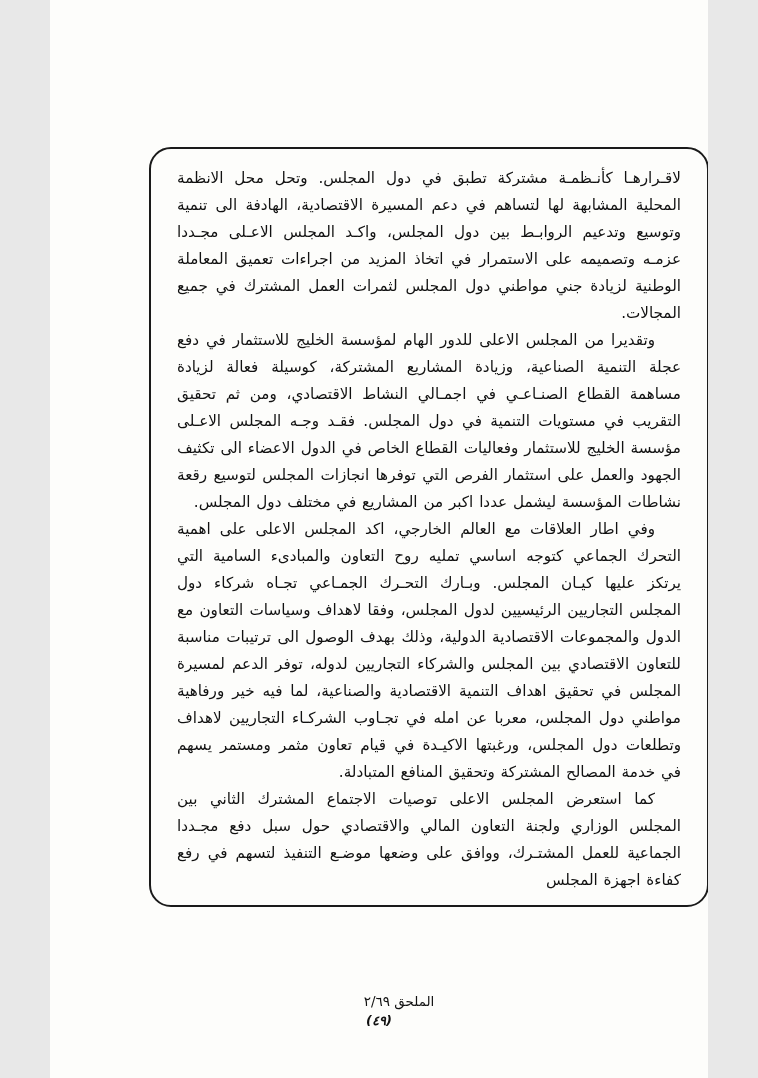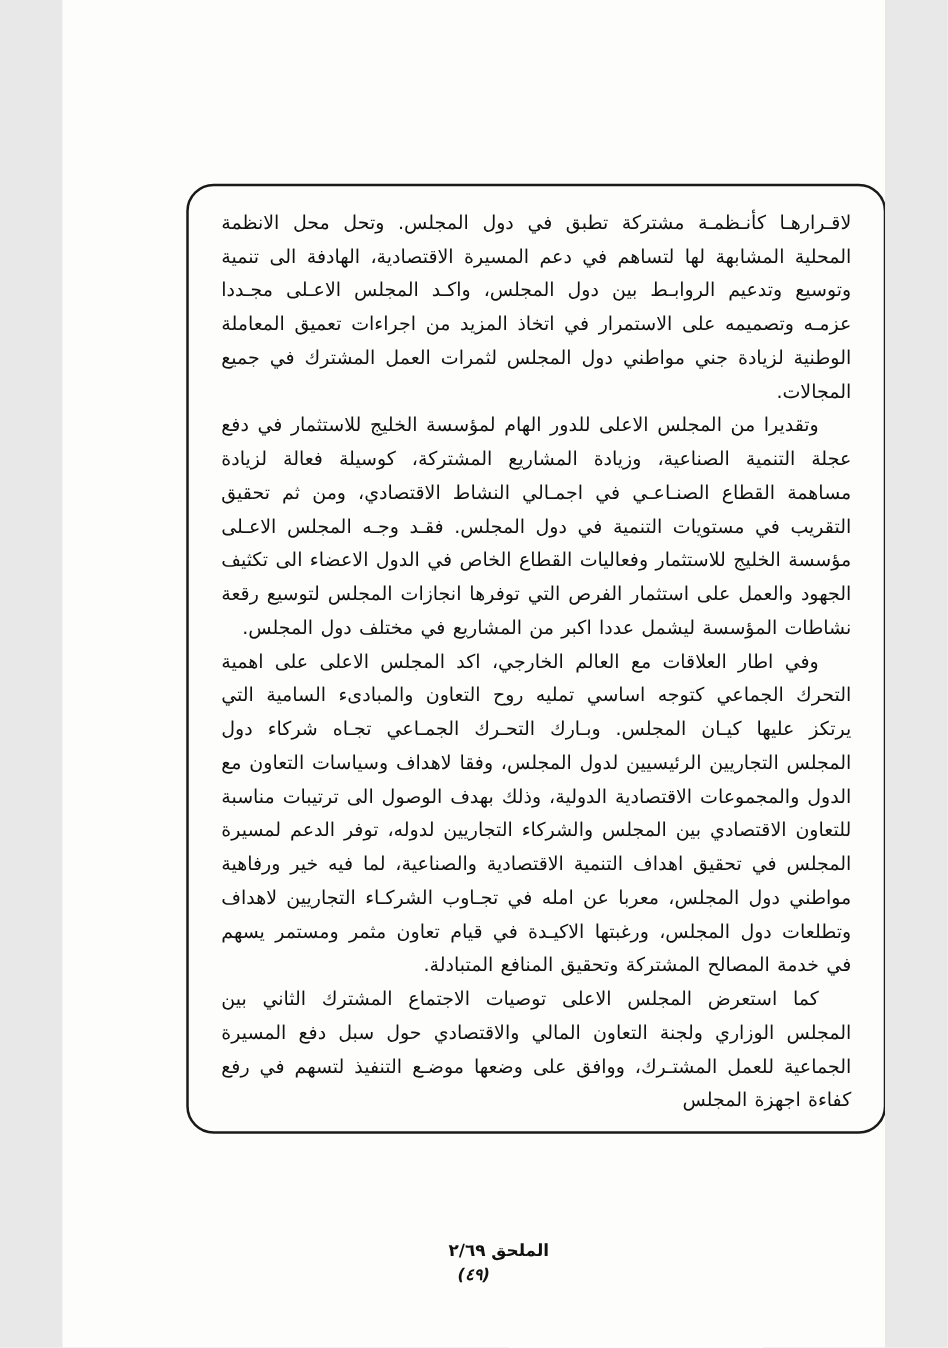--- a/index.html
+++ b/index.html
@@ -46,42 +46,42 @@
   .footer {
     position: absolute;
     left: 0;
     top: 993px;
     width: 100%;
     text-align: center;
     direction: rtl;
   }
   .footer .annex {
     font-size: 13.5px;
-    font-weight: bold;
+    font-weight: normal;
     letter-spacing: 0.5px;
     padding-left: 40px;
   }
   .footer .pagenum {
     margin-top: 4px;
     font-size: 13px;
     font-weight: bold;
     font-style: italic;
   }
 </style>
 </head>
 <body>
 
 <div class="page">
 
   <div class="text-frame">
     <div class="text-body">
       <p>لاقـرارهـا كأنـظمـة مشتركة تطبق في دول المجلس. وتحل محل الانظمة المحلية المشابهة لها لتساهم في دعم المسيرة الاقتصادية، الهادفة الى تنمية وتوسيع وتدعيم الروابـط بين دول المجلس، واكـد المجلس الاعـلى مجـددا عزمـه وتصميمه على الاستمرار في اتخاذ المزيد من اجراءات تعميق المعاملة الوطنية لزيادة جني مواطني دول المجلس لثمرات العمل المشترك في جميع المجالات.</p>
       <p class="indented">وتقديرا من المجلس الاعلى للدور الهام لمؤسسة الخليج للاستثمار في دفع عجلة التنمية الصناعية، وزيادة المشاريع المشتركة، كوسيلة فعالة لزيادة مساهمة القطاع الصنـاعـي في اجمـالي النشاط الاقتصادي، ومن ثم تحقيق التقريب في مستويات التنمية في دول المجلس. فقـد وجـه المجلس الاعـلى مؤسسة الخليج للاستثمار وفعاليات القطاع الخاص في الدول الاعضاء الى تكثيف الجهود والعمل على استثمار الفرص التي توفرها انجازات المجلس لتوسيع رقعة نشاطات المؤسسة ليشمل عددا اكبر من المشاريع في مختلف دول المجلس.</p>
       <p class="indented">وفي اطار العلاقات مع العالم الخارجي، اكد المجلس الاعلى على اهمية التحرك الجماعي كتوجه اساسي تمليه روح التعاون والمبادىء السامية التي يرتكز عليها كيـان المجلس. وبـارك التحـرك الجمـاعي تجـاه شركاء دول المجلس التجاريين الرئيسيين لدول المجلس، وفقا لاهداف وسياسات التعاون مع الدول والمجموعات الاقتصادية الدولية، وذلك بهدف الوصول الى ترتيبات مناسبة للتعاون الاقتصادي بين المجلس والشركاء التجاريين لدوله، توفر الدعم لمسيرة المجلس في تحقيق اهداف التنمية الاقتصادية والصناعية، لما فيه خير ورفاهية مواطني دول المجلس، معربا عن امله في تجـاوب الشركـاء التجاريين لاهداف وتطلعات دول المجلس، ورغبتها الاكيـدة في قيام تعاون مثمر ومستمر يسهم في خدمة المصالح المشتركة وتحقيق المنافع المتبادلة.</p>
-      <p class="indented">كما استعرض المجلس الاعلى توصيات الاجتماع المشترك الثاني بين المجلس الوزاري ولجنة التعاون المالي والاقتصادي حول سبل دفع المسيرة الجماعية للعمل المشتـرك، ووافق على وضعها موضـع التنفيذ لتسهم في رفع كفاءة اجهزة المجلس</p>
+      <p class="indented">كما استعرض المجلس الاعلى توصيات الاجتماع المشترك الثاني بين المجلس الوزاري ولجنة التعاون المالي والاقتصادي حول سبل دفع مجـددا الجماعية للعمل المشتـرك، ووافق على وضعها موضـع التنفيذ لتسهم في رفع كفاءة اجهزة المجلس</p>
     </div>
   </div>
 
   <div class="footer">
     <div class="annex">الملحق ٢/٦٩</div>
     <div class="pagenum">(٤٩)</div>
   </div>
 
 </div>
 

